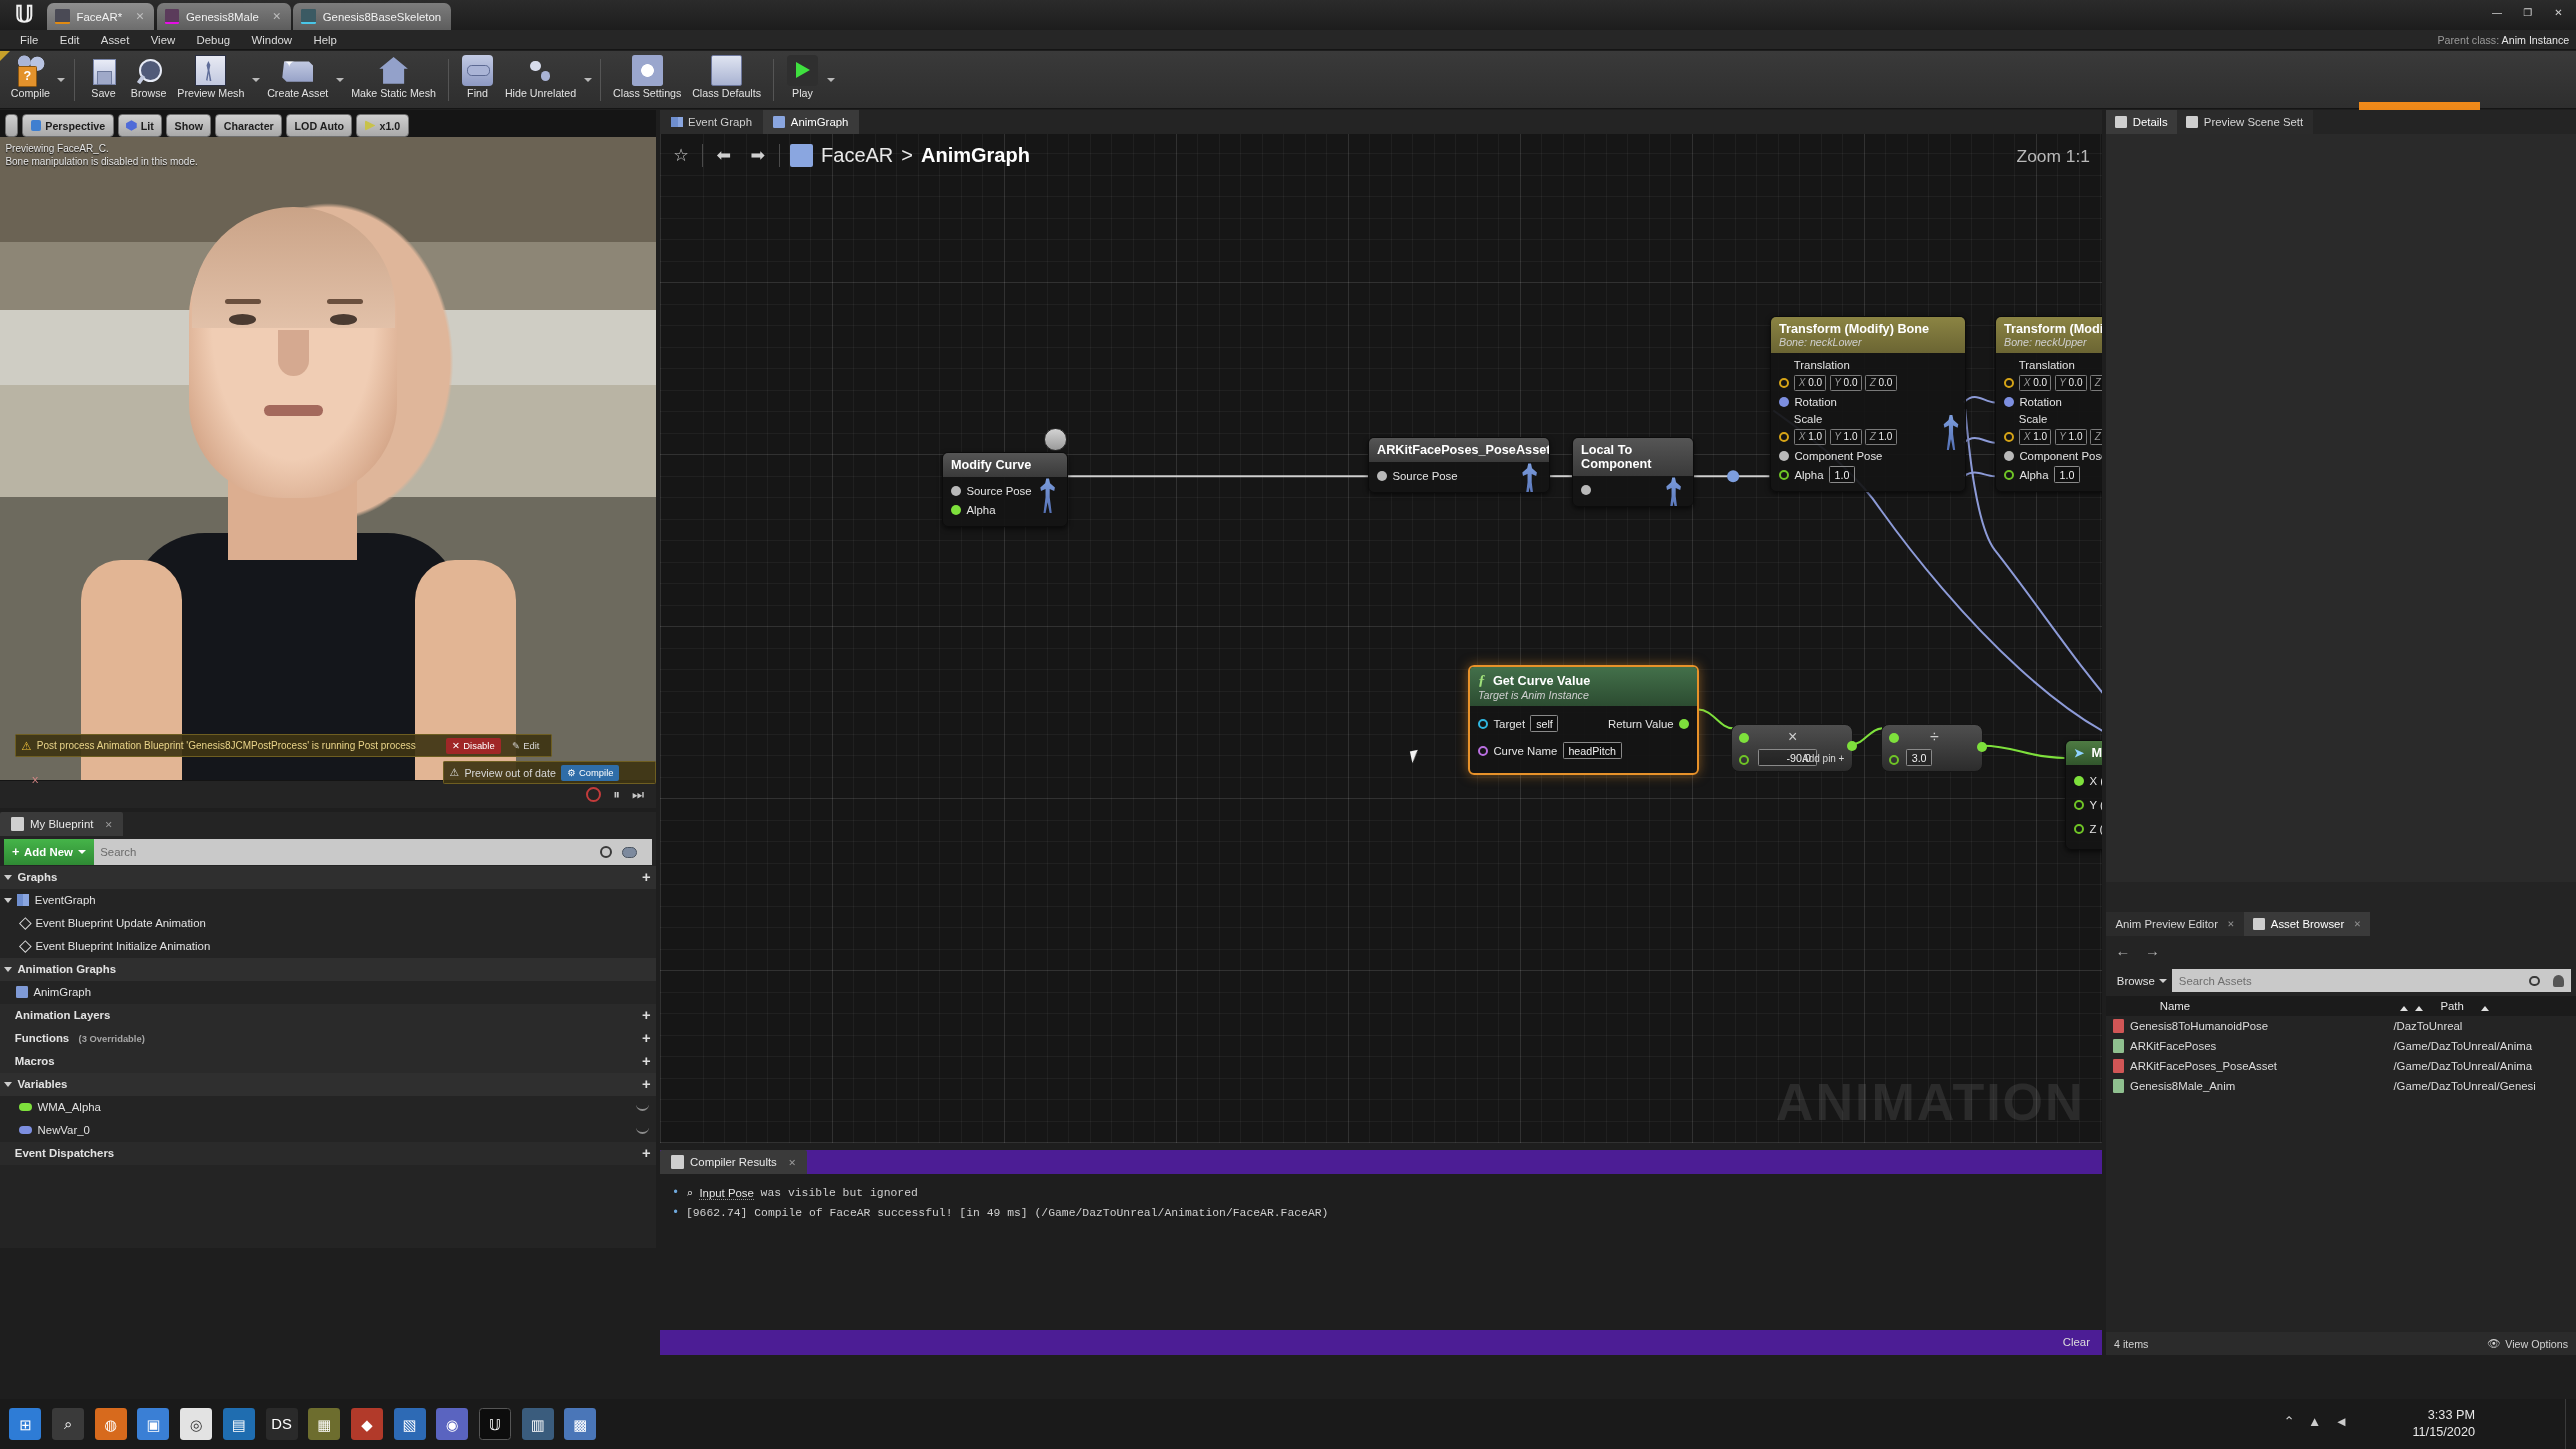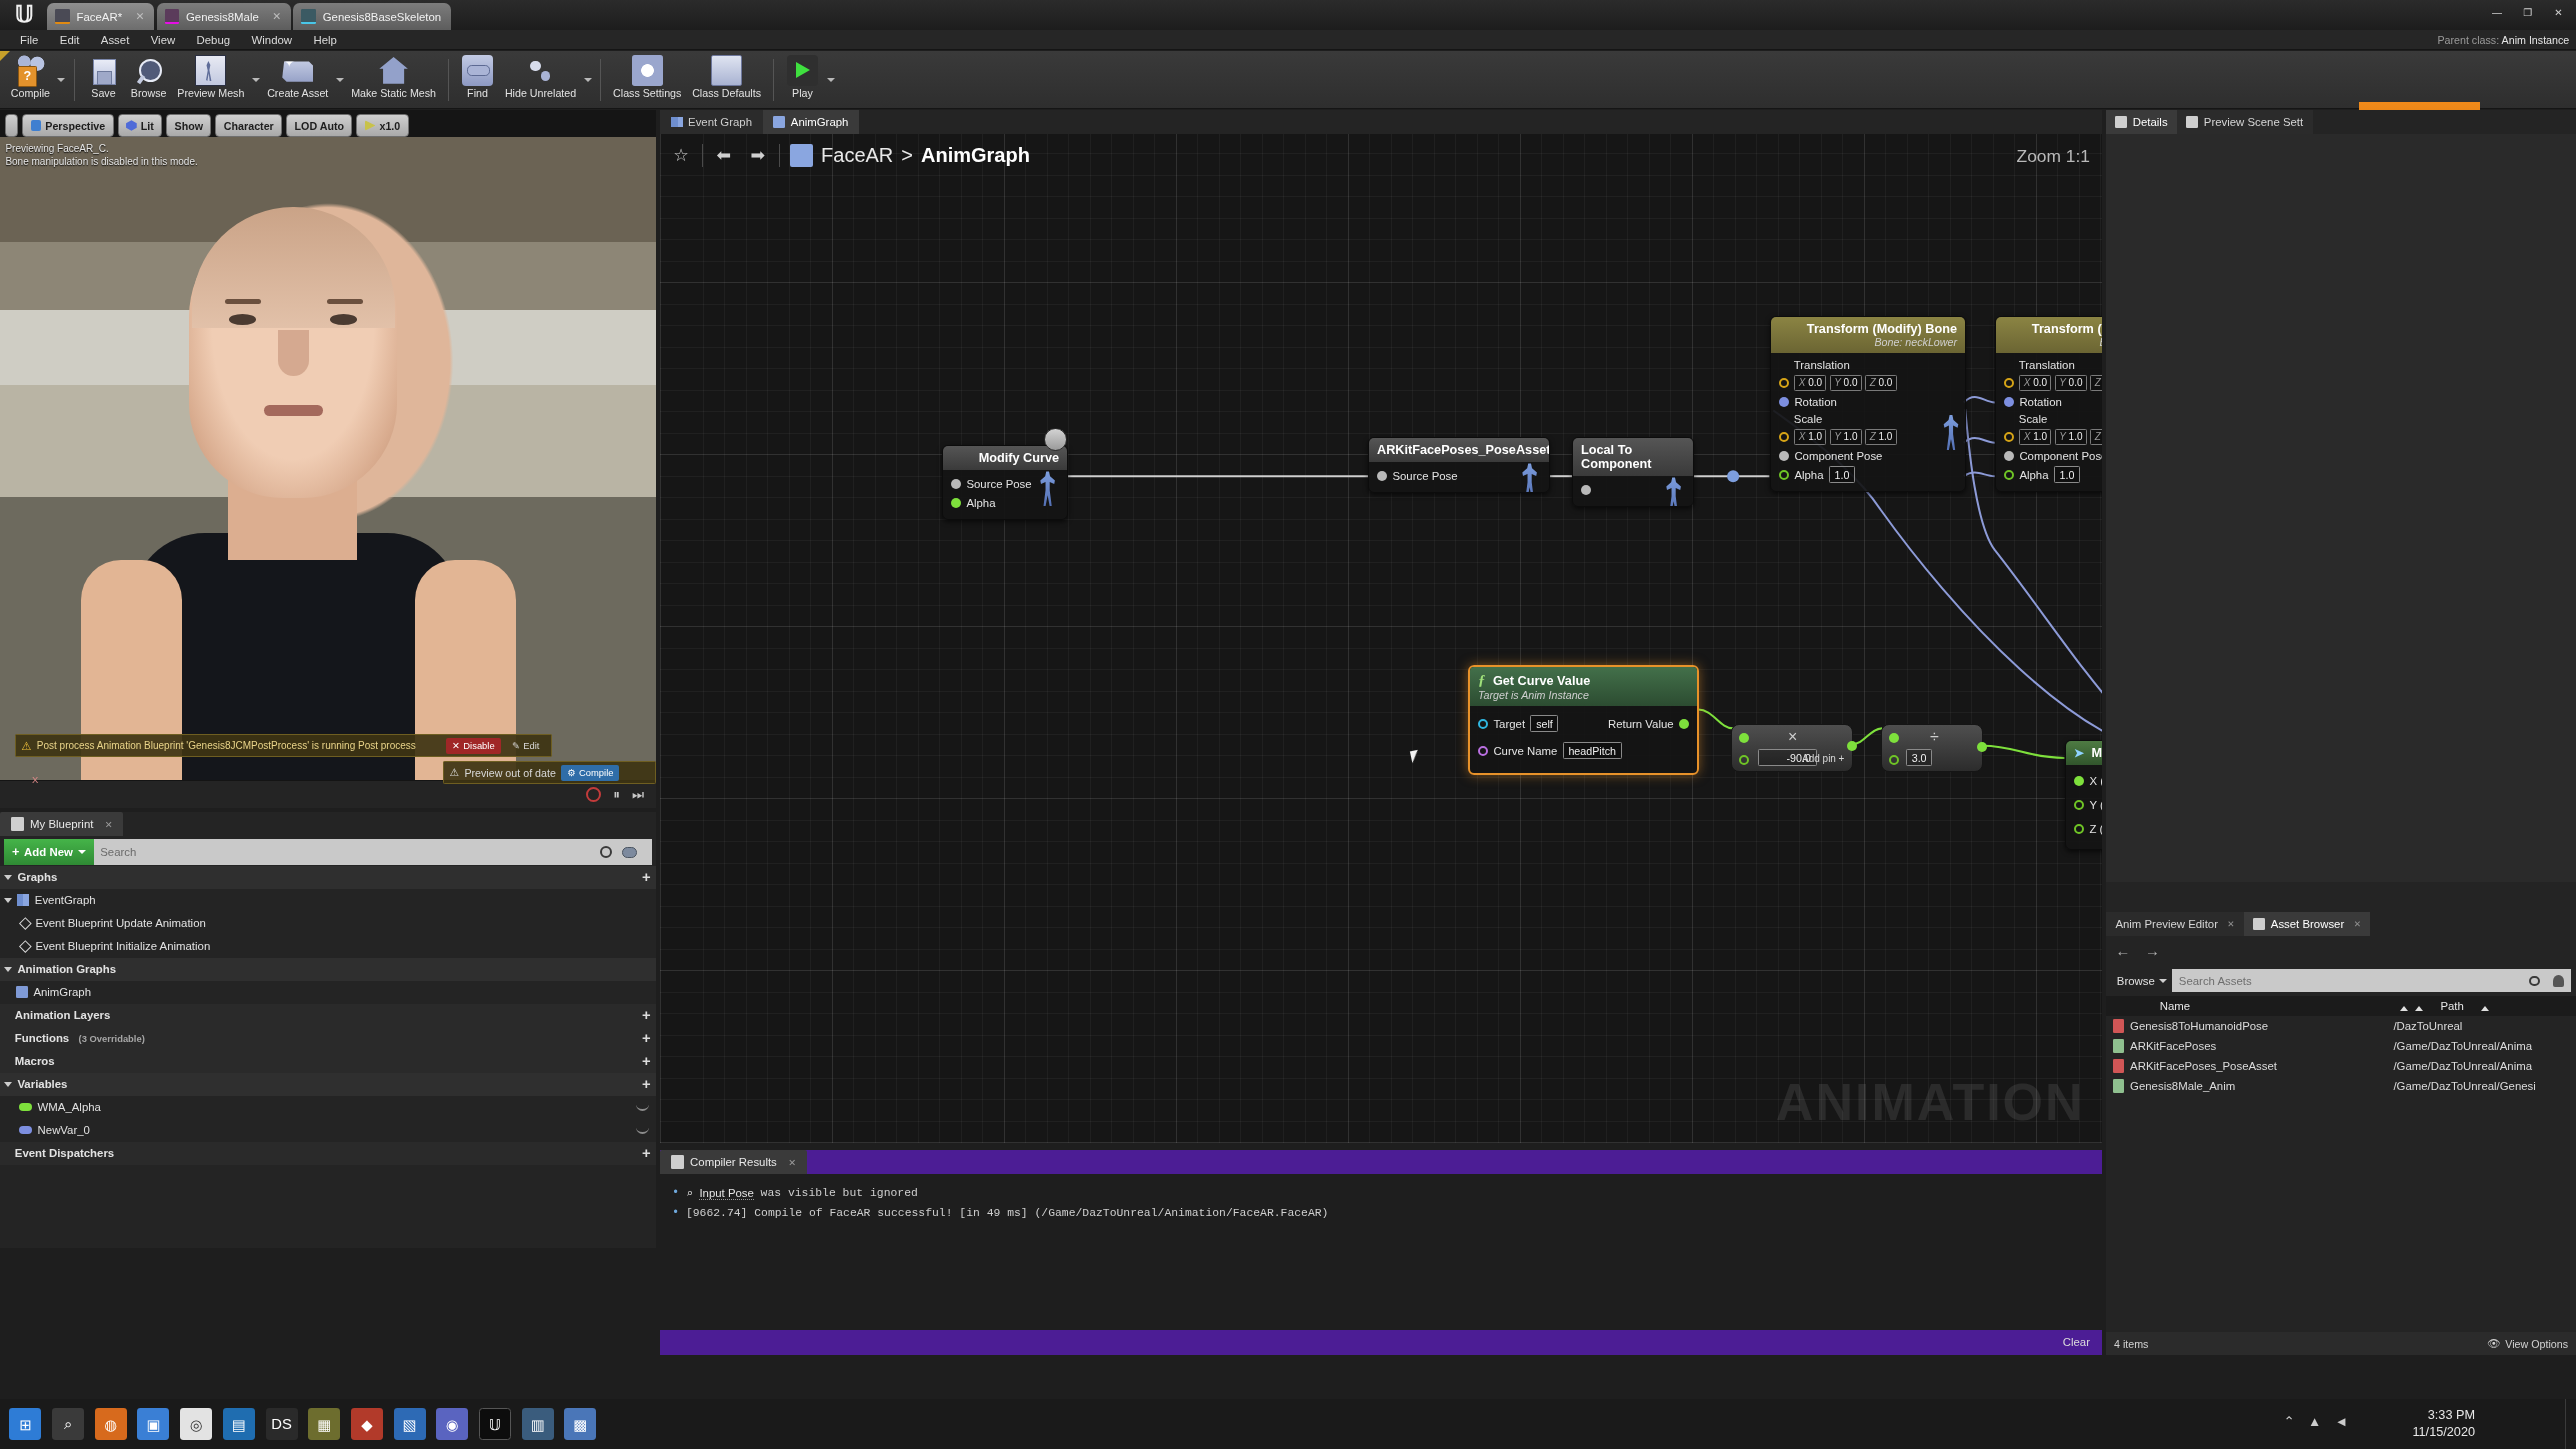--- a/index.html
+++ b/index.html
@@ -232,21 +232,21 @@
   .zoomlbl { position:absolute; right:12px; top:12px; font-size:17.4px; color:#b9b9b9; }
   .wmark { position:absolute; right:17.4px; bottom:10.7px; font-size:52px; font-weight:bold;
     color:rgba(255,255,255,.09); letter-spacing:2px; }
 
   
   .node { position:absolute; border-radius:6px; background:rgba(20,20,20,.93);
     border:0.7px solid #0c0c0c; box-shadow:0 2px 5.4px rgba(0,0,0,.6); overflow:hidden; }
   .nhdr { padding:4.7px 8px 5.4px; }
   .nhdr .nt { font-size:12.7px; font-weight:bold; color:#fff; }
   .nhdr .ns { font-size:10.7px; font-style:italic; color:#cfcfcf; }
-  .h-tan { background:linear-gradient(#8b8443,#6b6533);text-align:right; }
+  .h-tan { background:linear-gradient(#8b8443,#6b6533); }
   .h-gray { background:linear-gradient(#555,#3a3a3a); }
   .h-green { background:linear-gradient(#43704a,#2c4c31); }
   .h-greenbr { background:linear-gradient(#4e7b43,#31552c); }
   .nbody { padding:4px 8px 6.7px; }
   .prow { display:flex; align-items:center; gap:5.4px; height:19px; font-size:11.4px; color:#e4e4e4;
     position:relative; }
   .pin { width:10px;height:10px;border-radius:50%; flex:0 0 auto; }
   .pin.hollow { border:2px solid #d6a417; background:transparent; box-sizing:border-box; }
   .pin.blue { background:#7d8fe0; }
   .pin.cyanh { border:2px solid #2fb6e0; background:transparent; box-sizing:border-box; }
@@ -682,21 +682,21 @@
         <path d="M2280 460 C2298 444 2310 460 2326 460" stroke="#8d9bd8" stroke-width="3" fill="none"></path>
         <path d="M2280 510 C2298 498 2310 510 2326 510" stroke="#8d9bd8" stroke-width="3" fill="none"></path>
         <path d="M2280 930 C2340 930 2360 720 2300 560 C2270 480 2260 440 2270 410" stroke="#8d9bd8" stroke-width="3" fill="none"></path>
         <path d="M2280 930 C2200 930 2100 760 1990 620 C1960 580 1950 450 1946 410" stroke="#8d9bd8" stroke-width="3" fill="none"></path>
         <path d="M2280 930 C2120 930 1920 700 1820 560 C1780 500 1700 440 1660 412" stroke="#8d9bd8" stroke-width="3" fill="none"></path>
         <path d="M1548 858 C1570 858 1580 886 1600 886" stroke="#7ee03c" stroke-width="3" fill="none"></path>
         <path d="M1776 910 C1796 910 1804 886 1822 886" stroke="#7ee03c" stroke-width="3" fill="none"></path>
         <path d="M1972 912 C2020 912 2040 930 2094 930" stroke="#7ee03c" stroke-width="3" fill="none"></path>
       </svg>
 
-      <div class="node" style="left:282px;top:311px;width:126px;text-align:right;">
+      <div class="node" style="left:282px;top:318px;width:126px;">
         <div class="nhdr h-gray">
           <div class="nt">Modify Curve</div>
         </div>
         <div class="nbody">
           <div class="prow">
             <span class="pin gray"></span>
             <span>Source Pose</span>
             <span class="poseicon" style="right:2.7px;top:-2.7px;"></span>
           </div>
           <div class="prow">

